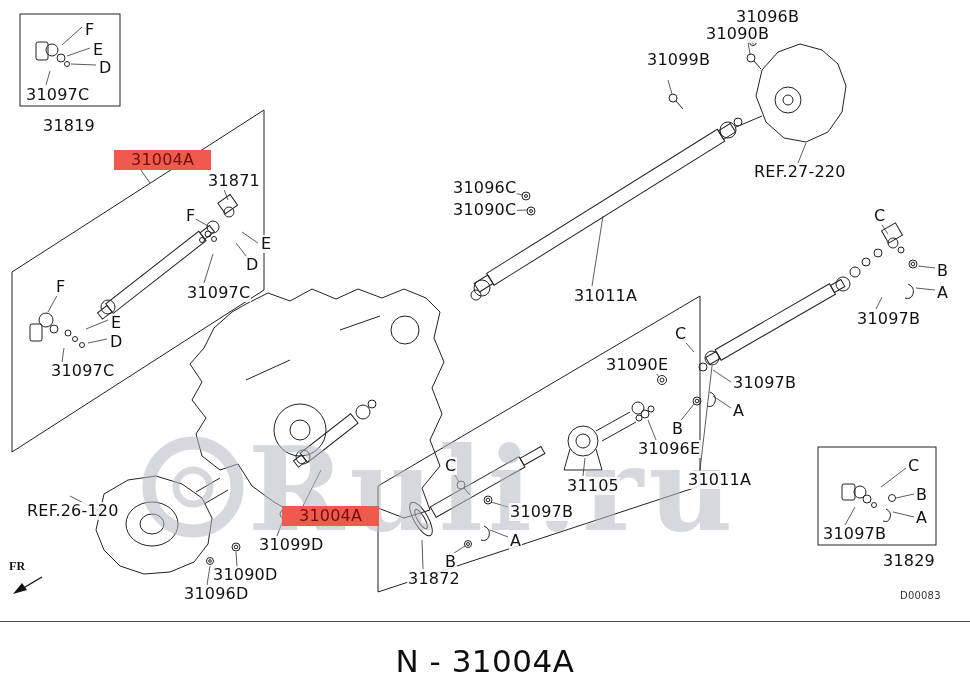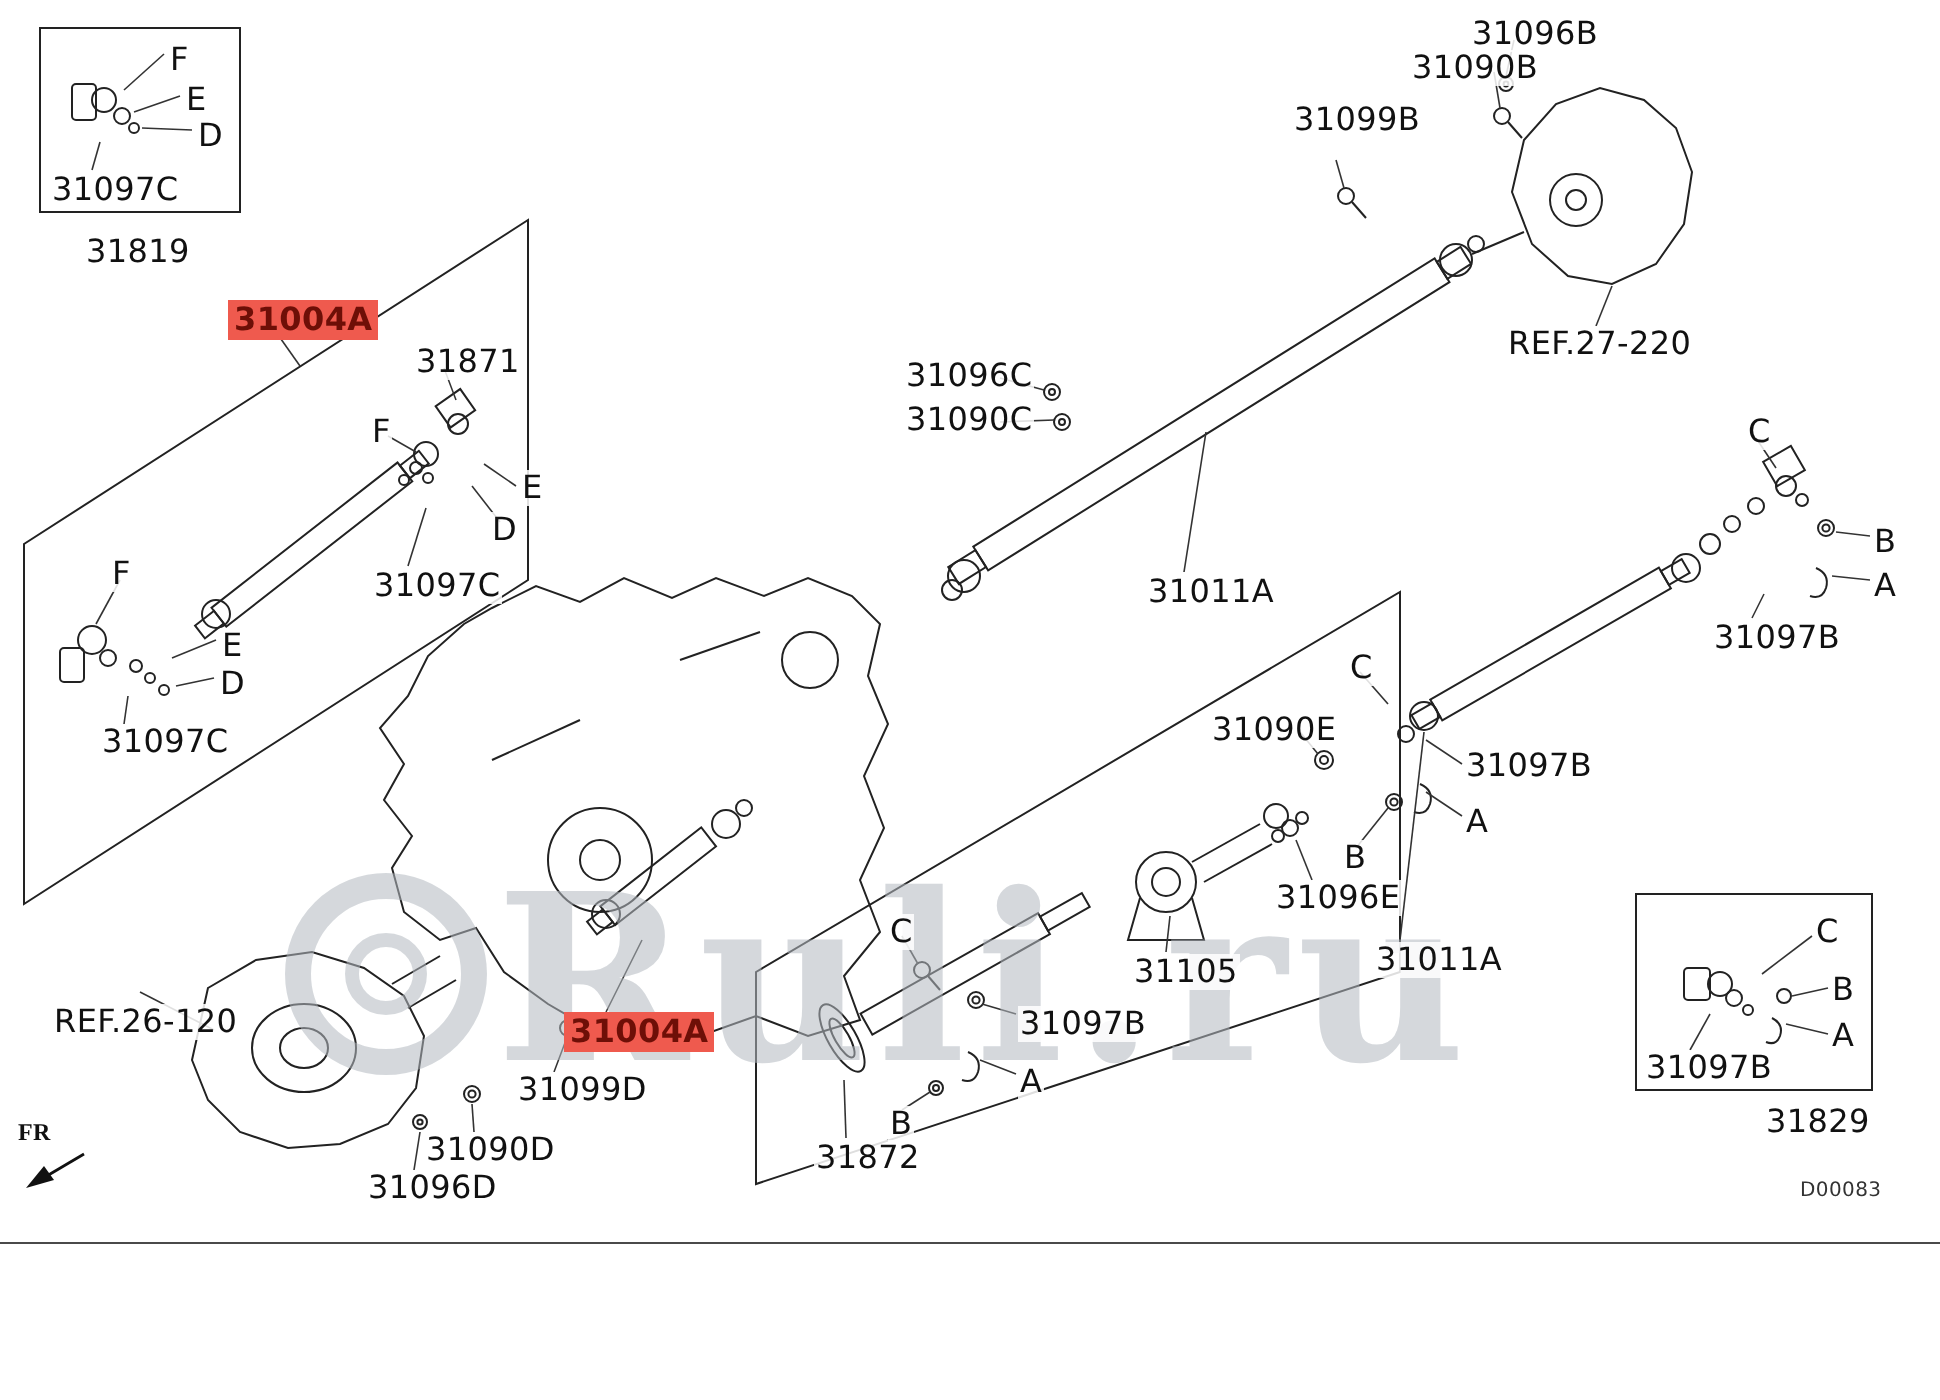--- a/index.html
+++ b/index.html
@@ -3,21 +3,21 @@
 <meta charset="utf-8">
 <style>
   html,body{margin:0;padding:0;background:#fff;}
   .page{position:relative;width:970px;height:700px;background:#fff;overflow:hidden;
         font-family:"DejaVu Sans", sans-serif;color:#111;}
   .canvas{position:absolute;left:0;top:0;width:970px;height:622px;}
   svg{position:absolute;left:0;top:0;}
   .labels{position:absolute;left:0;top:0;width:970px;height:622px;pointer-events:none;}
   .lbl{position:absolute;font-size:16px;line-height:1.15;letter-spacing:0.2px;color:#111;
        background:rgba(255,255,255,0.85);padding:0 1px;white-space:nowrap;pointer-events:auto;}
-  .lbl.hl{background:#ef5a4e;color:#6e0f07;font-weight:bold;padding:1px 3px;}
+  .lbl.hl{background:#ef5a4e;color:#6e0f07;font-weight:normal;padding:1px 17px;}
   .fr-label{position:absolute;left:8px;top:560px;font-size:12px;font-weight:bold;background:none;font-family:Liberation Serif, serif;}
   .doc-code{position:absolute;left:899px;top:590px;font-size:10px;color:#333;background:none;}
   .footer{position:absolute;left:0;right:0;bottom:0;height:78px;border-top:1px solid #4a4a4a;
           display:flex;align-items:center;justify-content:center;gap:54px;
           font-size:31px;color:#0e0e0e;letter-spacing:0.5px;}
   .wm-text{font-family:"DejaVu Serif", serif;font-size:116px;font-weight:bold;
            fill:#b4bac1;letter-spacing:5px;}
 </style>
 </head>
 <body>
@@ -301,15 +301,16 @@
       <span class="lbl" style="left:915px;top:509px">A</span>
       <span class="lbl" style="left:822px;top:525px">31097B</span>
       <span class="lbl" style="left:882px;top:552px">31829</span>
 
       <span class="lbl fr-label">FR</span>
       <span class="lbl doc-code">D00083</span>
     </div>
   </div>
 
   <div class="footer">
+    <span>N - 31004A</span>
   </div>
 
 </div>
 
 </body></html>

